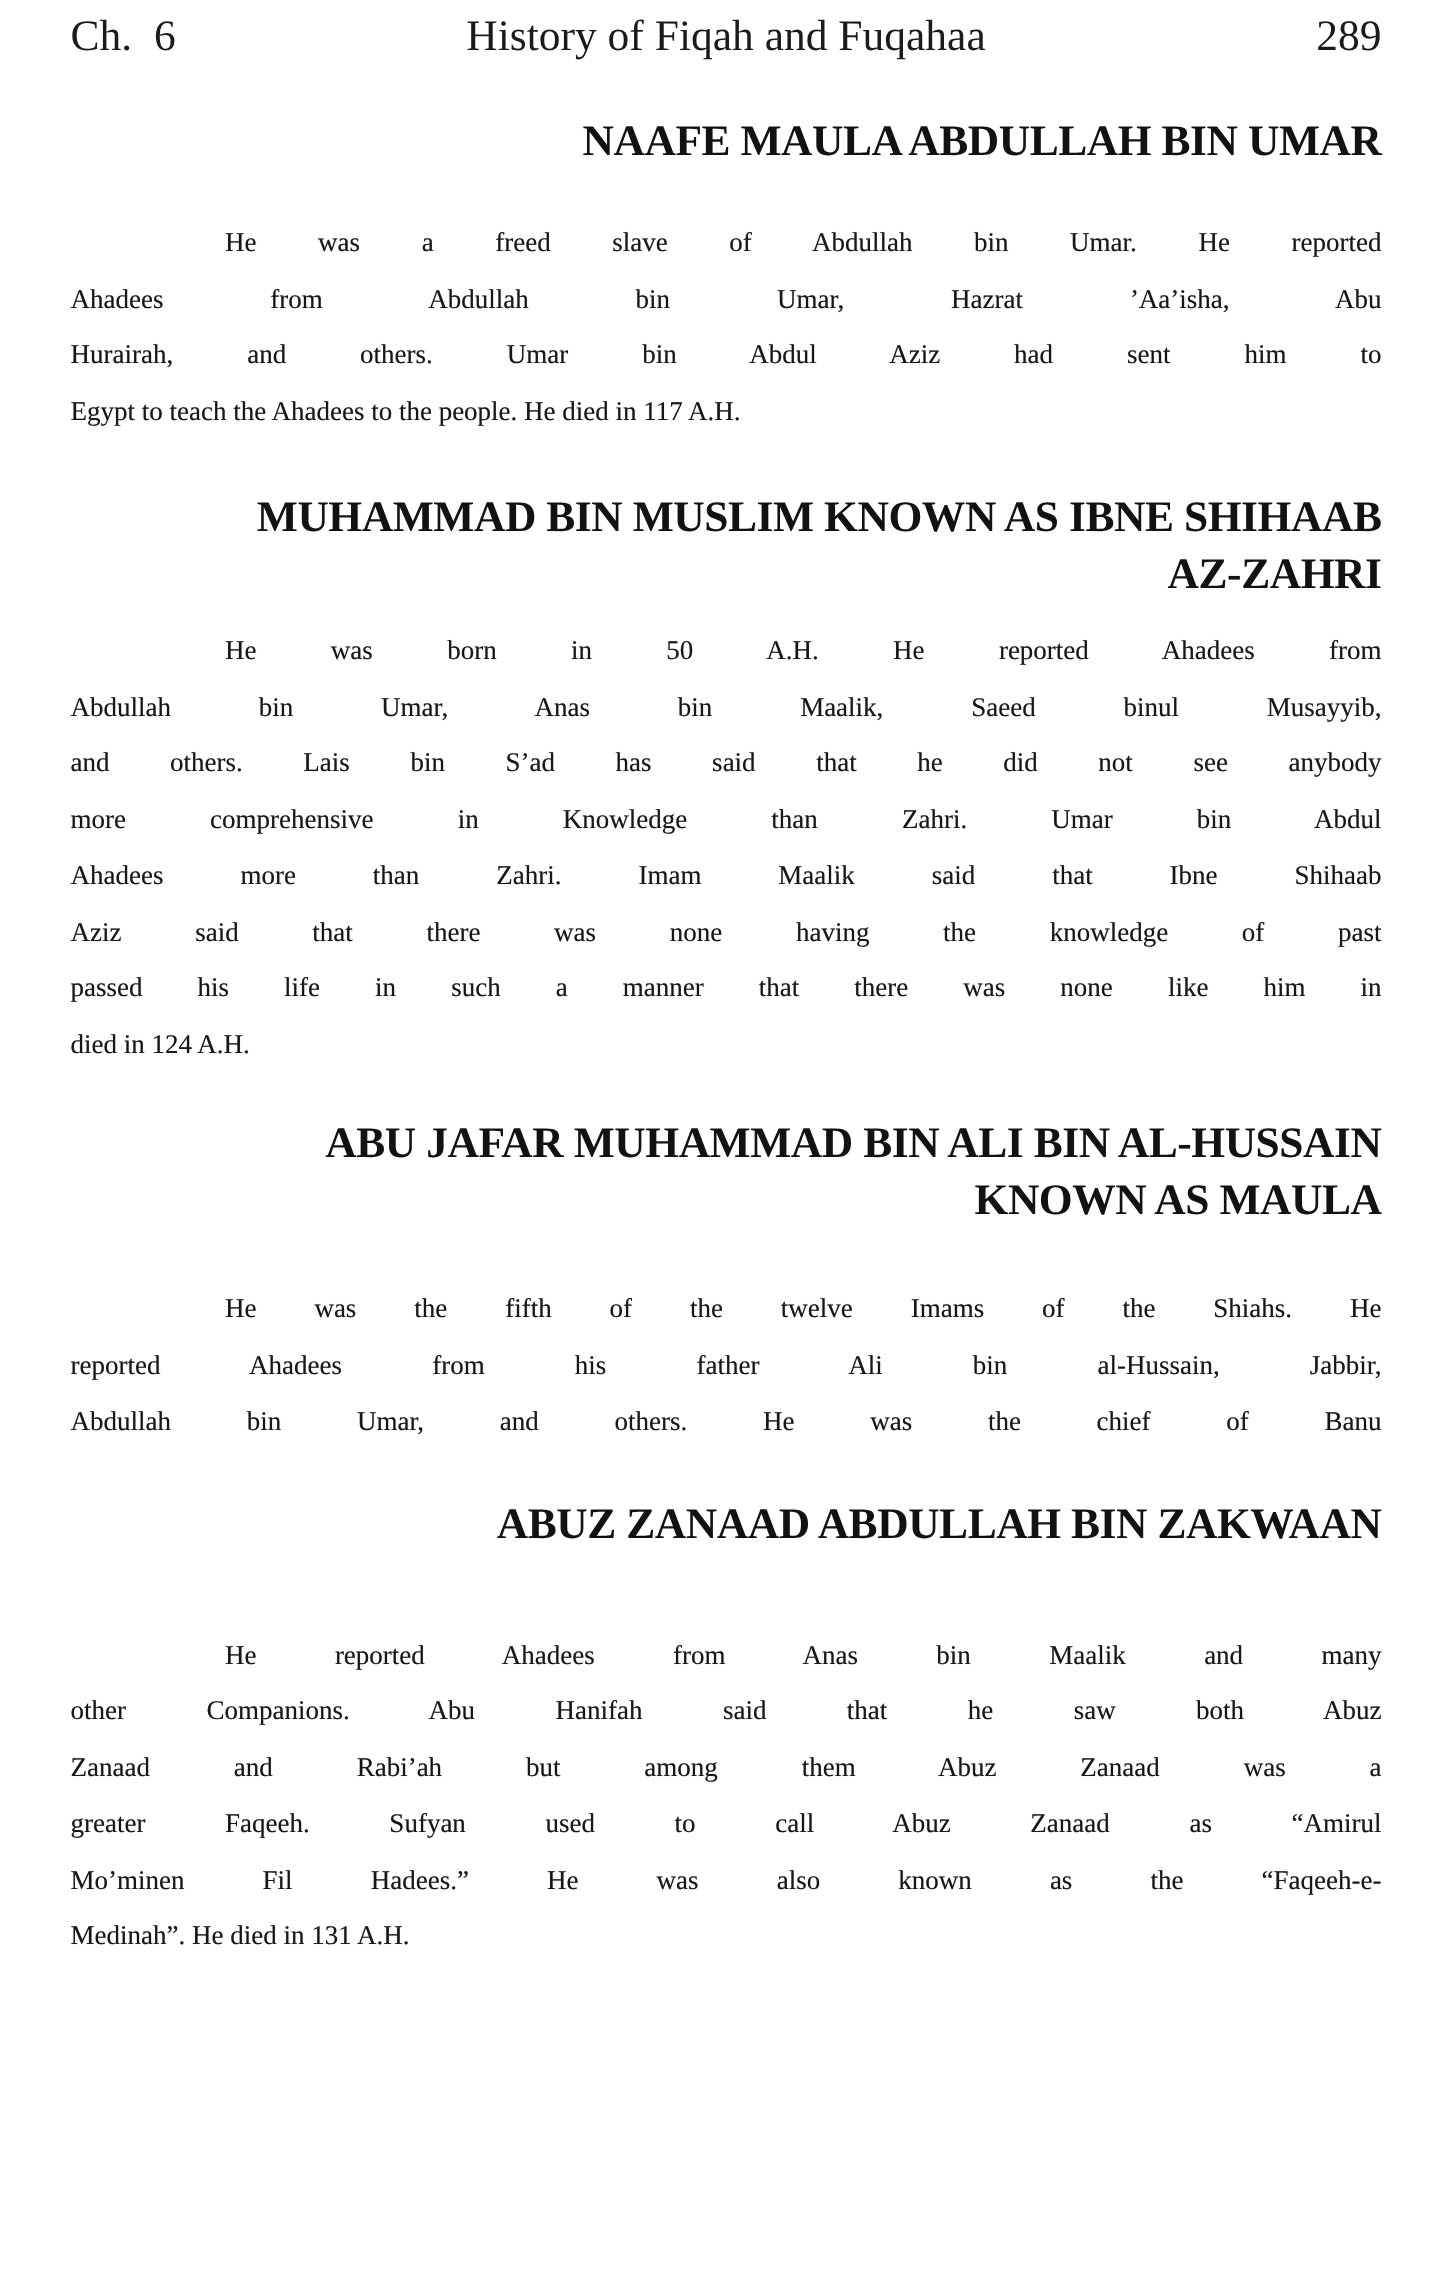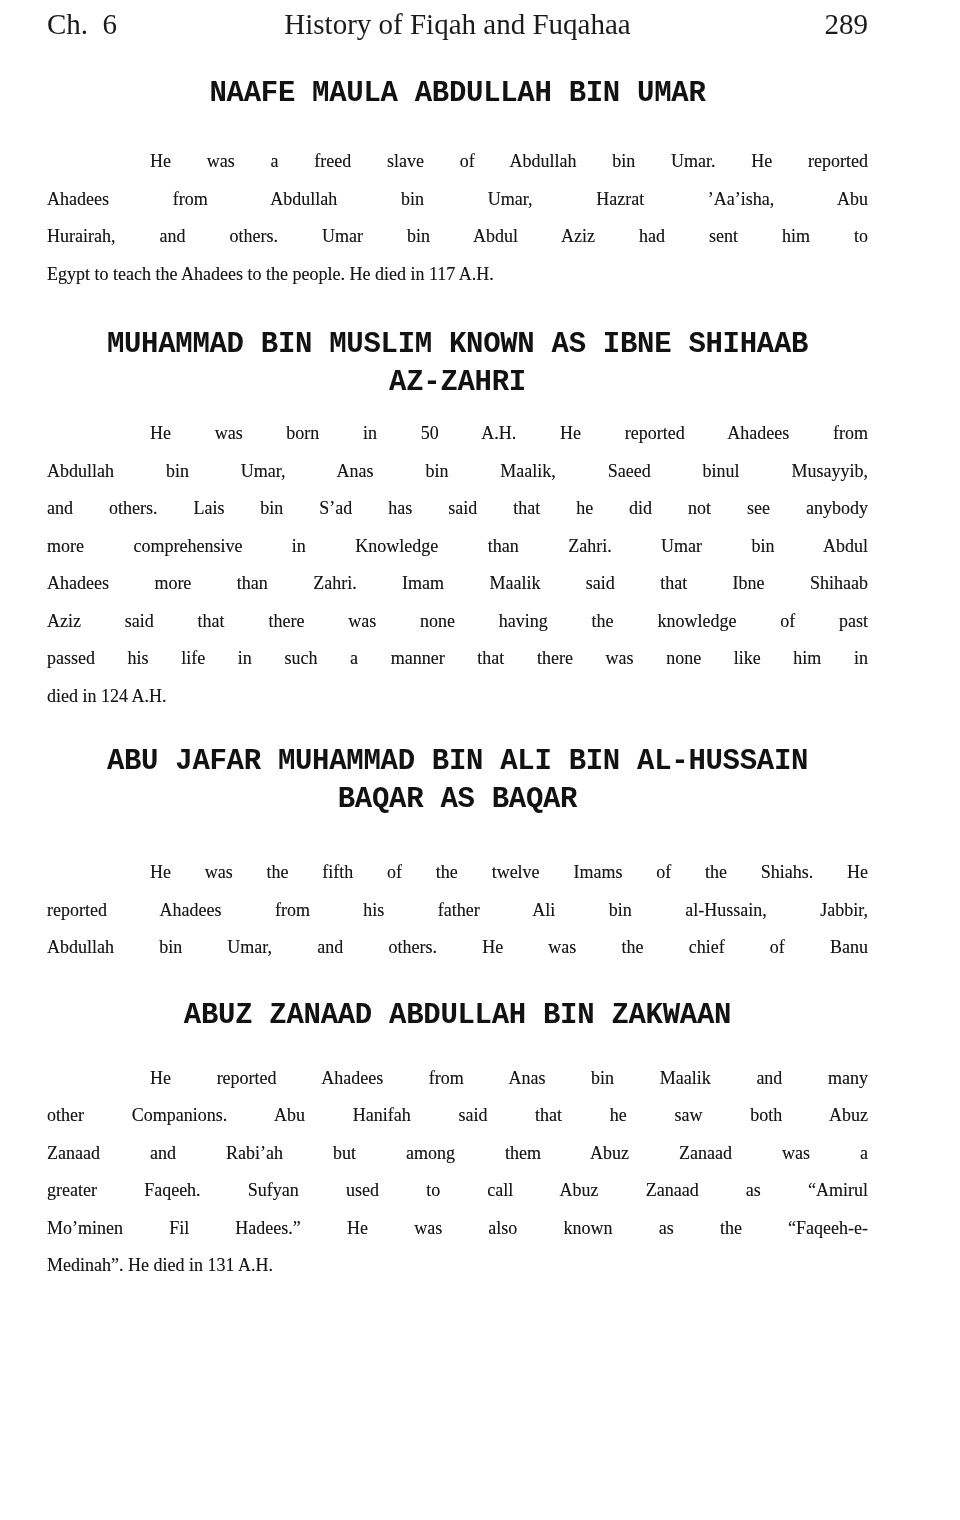--- a/index.html
+++ b/index.html
@@ -8,21 +8,21 @@
     height: 1520px;
     background: #ffffff;
     color: #161616;
     font-family: "Liberation Serif", "DejaVu Serif", serif;
     overflow: hidden;
   }
   .page {
     box-sizing: border-box;
     width: 960px;
     height: 1520px;
-    padding: 6px 92px 0 47px;
+    padding: 6px 39px 0 47px;
     background: #ffffff;
   }
   
   .running-header {
     display: flex;
     align-items: baseline;
     font-size: 29px;
     line-height: 36px;
     color: #1b1b1b;
   }
@@ -41,21 +41,21 @@
     text-align: right;
   }
   
   .heading {
     font-weight: bold;
     font-size: 29px;
     line-height: 38px;
     letter-spacing: -0.3px;
     color: #121212;
   }
-  .heading .tline { text-align: center; font-family: Liberation Mono, monospace; }
+  .heading .tline { text-align: right; }
   
   .para {
     font-size: 18px;
     line-height: 37.5px;
     color: #171717;
     text-shadow: 0 0 0.5px rgba(20,20,20,0.45);
   }
   .para .tline {
     text-align: justify;
     text-align-last: justify;
@@ -63,21 +63,21 @@
   .para .tline.last { text-align-last: left; }
   .para .tline:first-child { padding-left: 103px; }
   
   .h-1 { margin-top: 33px; }
   .p-1 { margin-top: 30px; }
   .h-2 { margin-top: 33px; }
   .p-2 { margin-top: 13px; }
   .h-3 { margin-top: 28px; }
   .p-3 { margin-top: 35px; }
   .h-4 { margin-top: 30px; }
-  .p-4 { margin-top: 25px; }
+  .p-4 { margin-top: 50px; }
 </style>
 </head>
 <body>
 
 <div class="page">
 
   <div class="running-header">
     <span class="chap">Ch.  6</span>
     <span class="book-title">History of Fiqah and Fuqahaa</span>
     <span class="pagenum">289</span>
@@ -103,21 +103,21 @@
       <div class="tline">and others. Lais bin S’ad has said that he did not see anybody</div>
       <div class="tline">more comprehensive in Knowledge than Zahri. Umar bin Abdul</div>
       <div class="tline">Ahadees more  than Zahri. Imam Maalik said that Ibne Shihaab</div>
       <div class="tline">Aziz said that there was none having the knowledge of past</div>
       <div class="tline">passed his life in such a manner that there was none like him in</div>
       <div class="tline last">died in 124 A.H.</div>
     </div>
 
   <div class="heading h-3">
       <div class="tline">ABU JAFAR MUHAMMAD BIN ALI BIN AL-HUSSAIN</div>
-      <div class="tline last">BAQAR AS BAQAR</div>
+      <div class="tline last">KNOWN AS MAULA</div>
     </div>
   <div class="para p-3">
       <div class="tline">He was the fifth of the twelve Imams of the Shiahs. He</div>
       <div class="tline">reported Ahadees from his father Ali bin al-Hussain, Jabbir,</div>
       <div class="tline">Abdullah bin Umar, and others. He was the chief of Banu</div>
     </div>
 
   <div class="heading h-4">
       <div class="tline last">ABUZ ZANAAD ABDULLAH BIN ZAKWAAN</div>
     </div>

